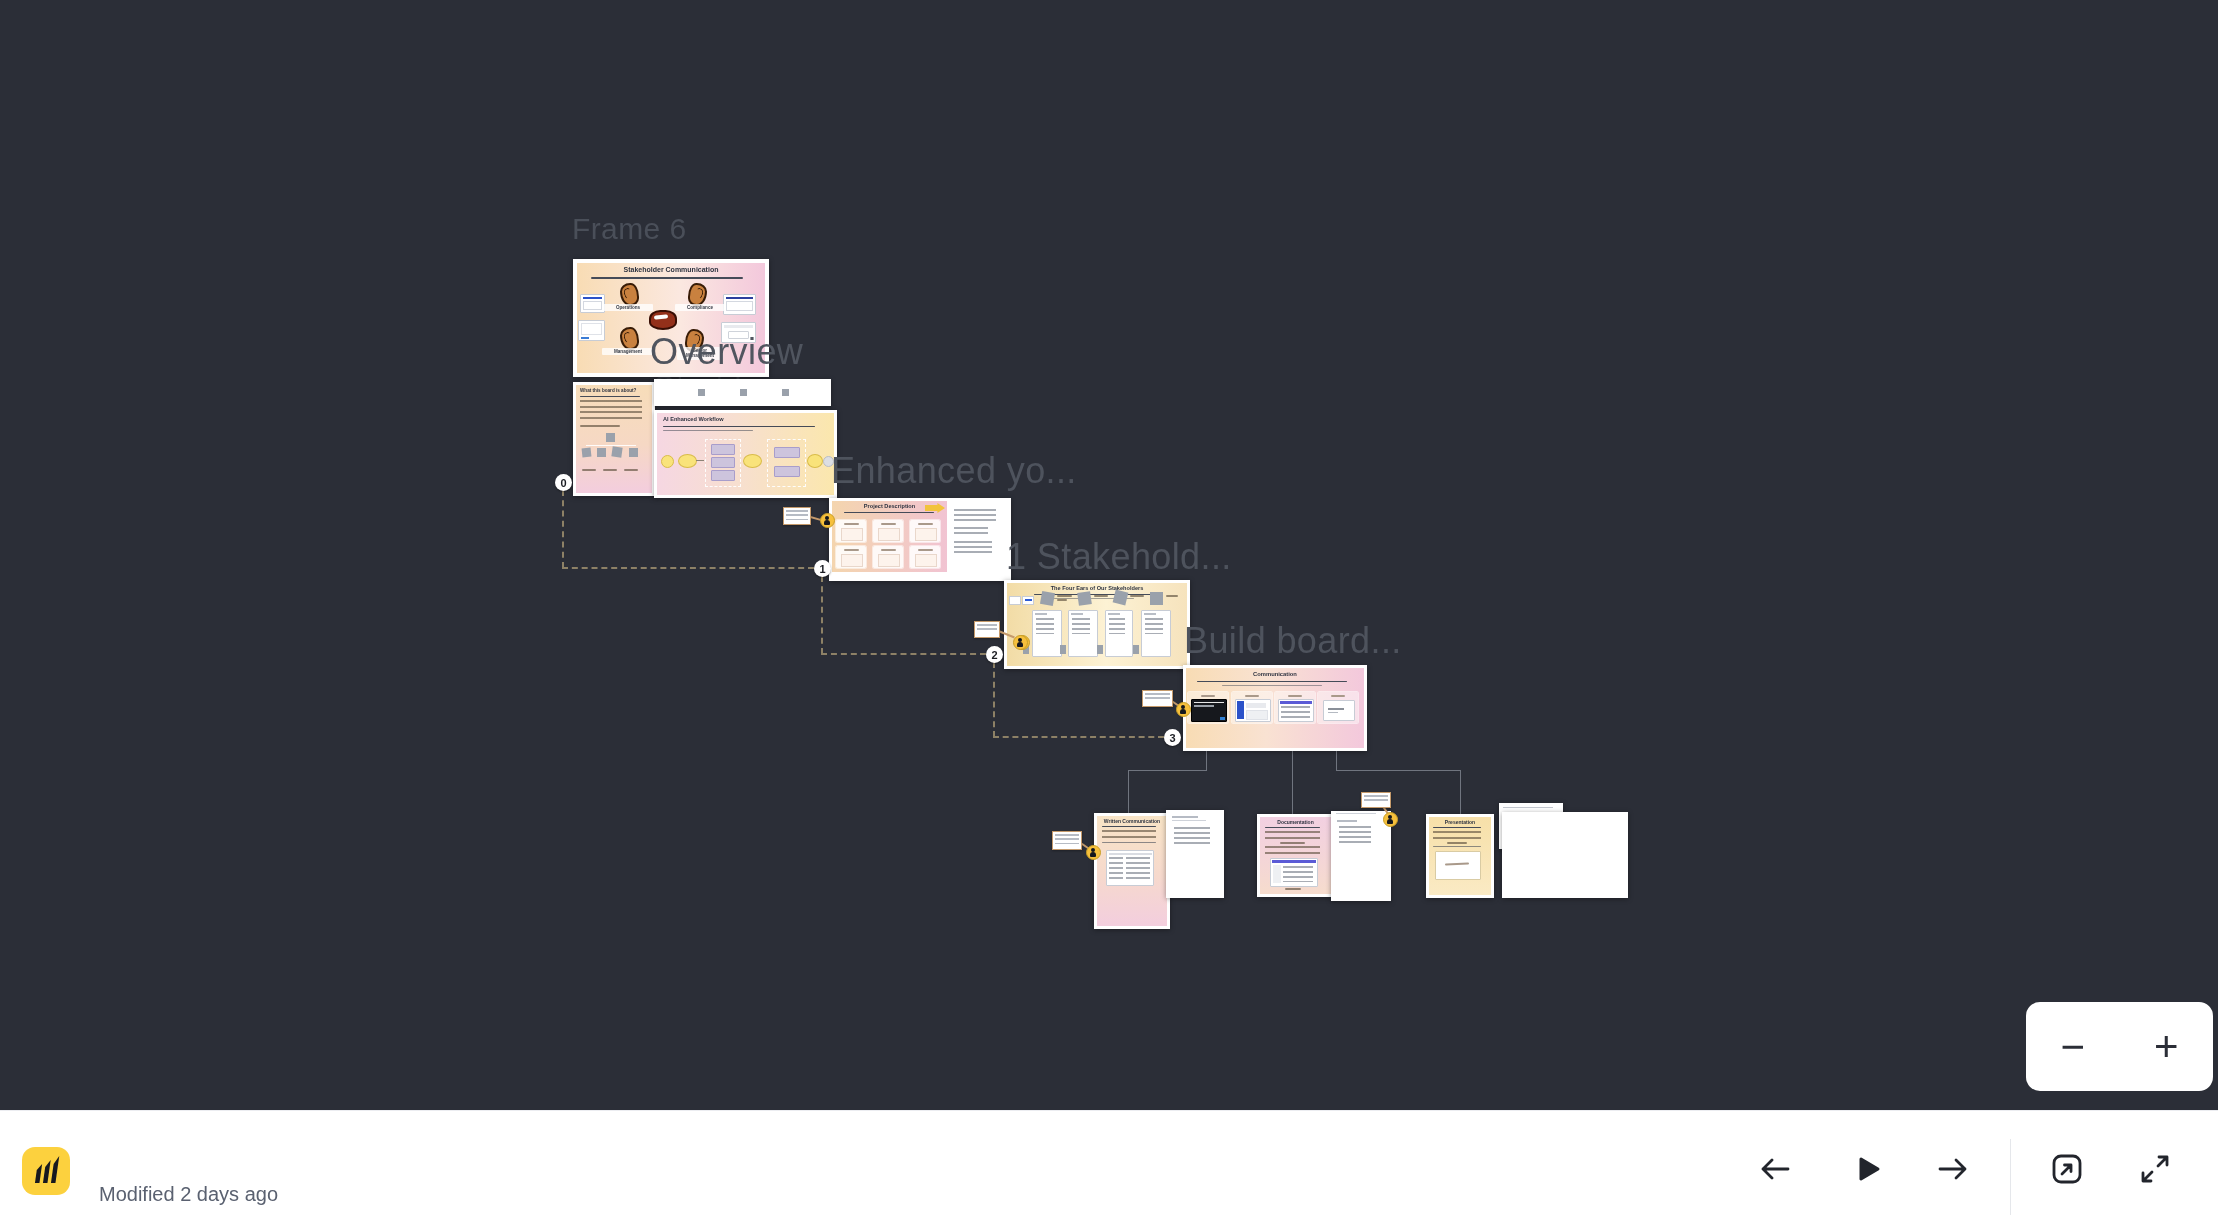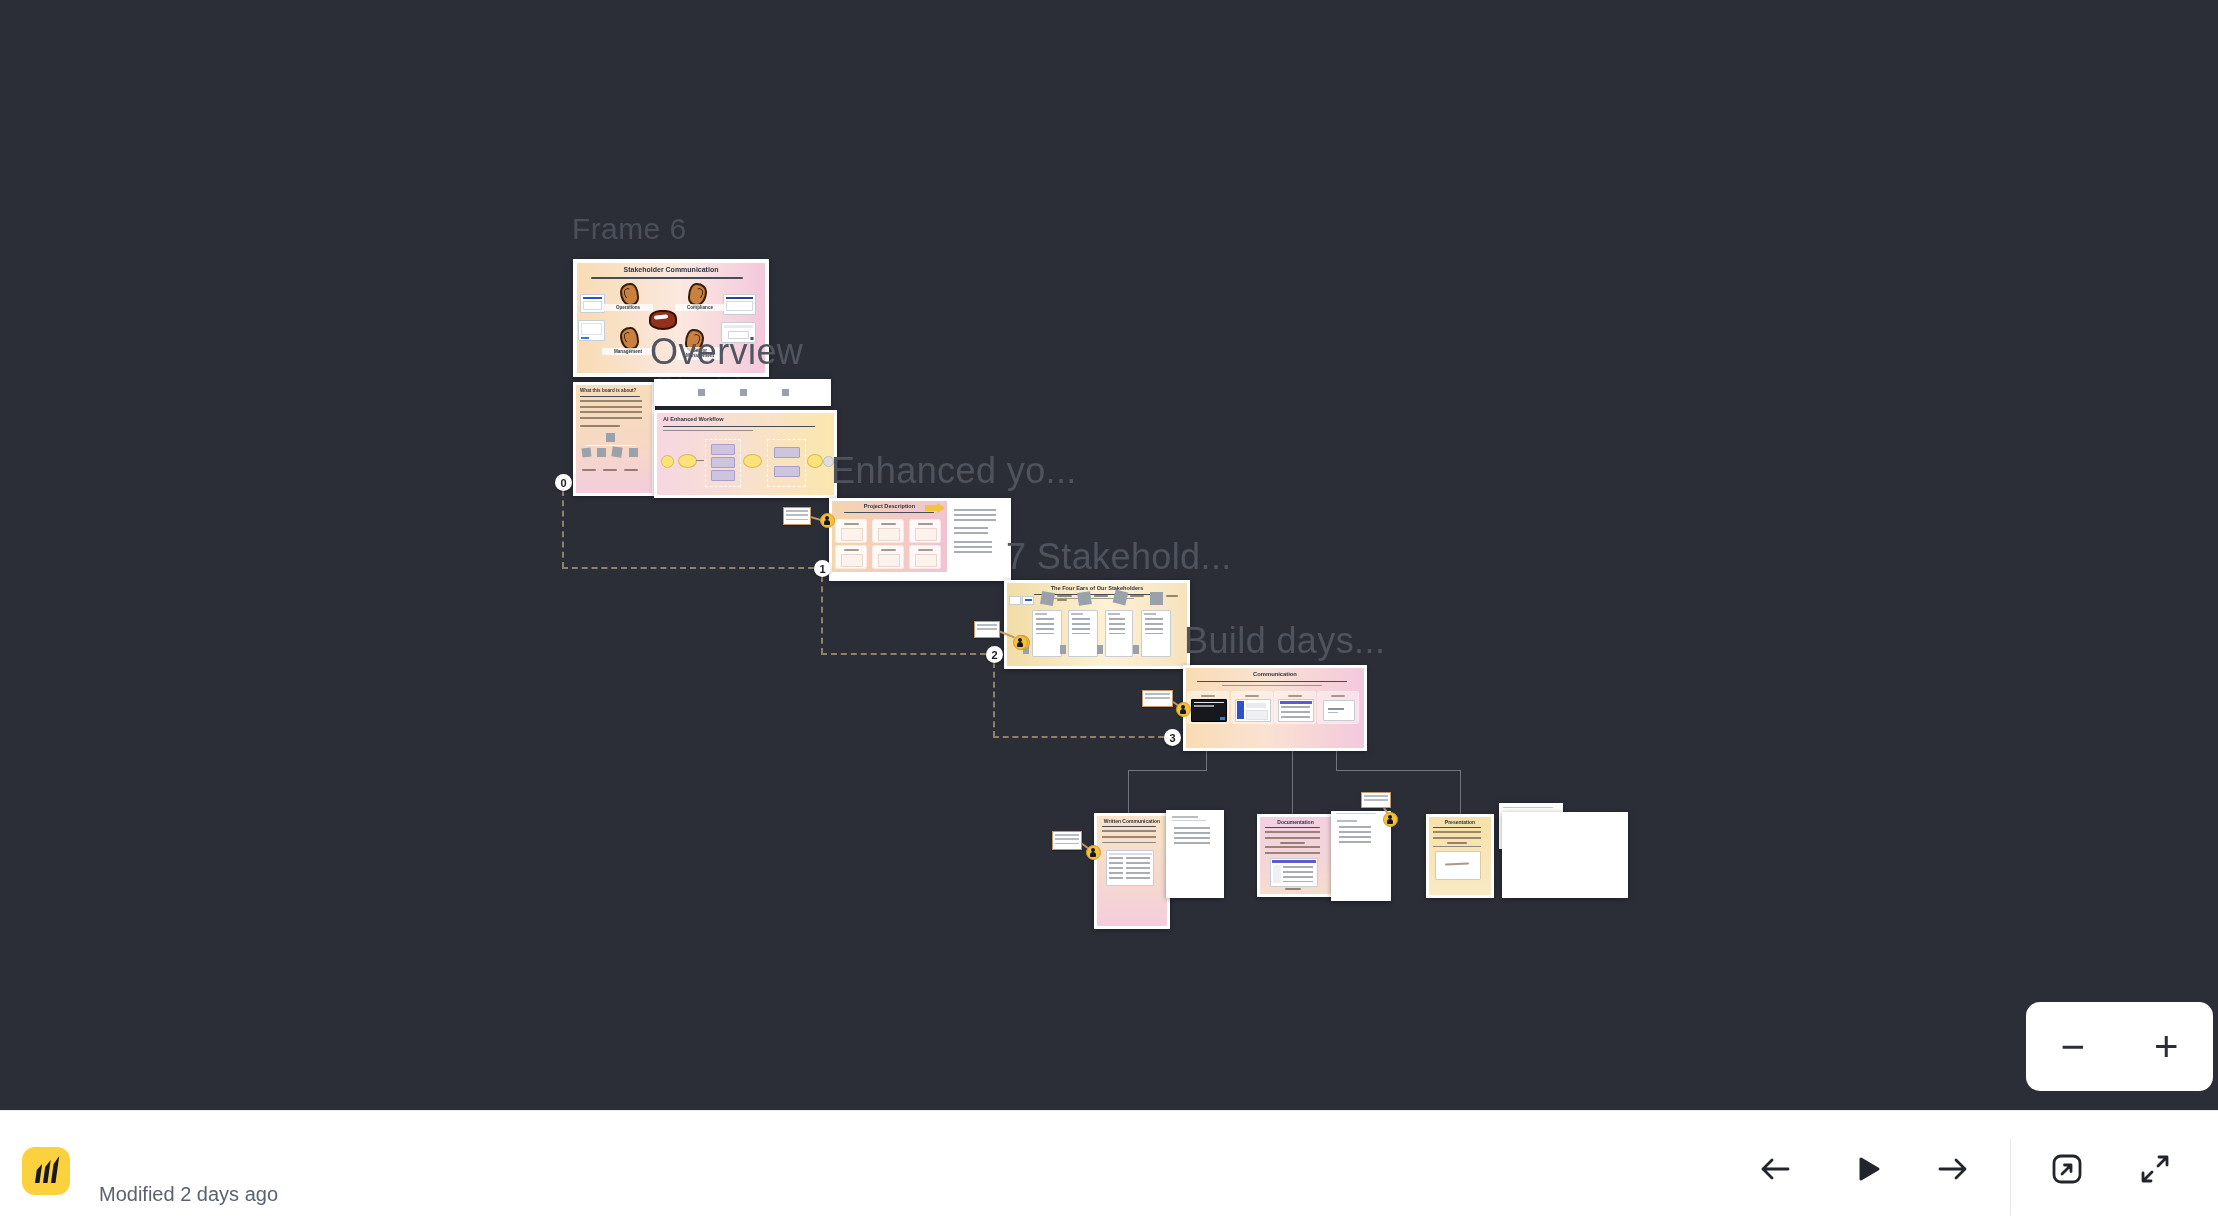--- a/index.html
+++ b/index.html
@@ -58,22 +58,22 @@
 </head>
 <body>
 
 <div id="app">
   <div id="canvas">
 
     <div class="flabel" style="left:572px;top:212px;font-size:30px;color:#4a4f59;">Frame 6</div>
     <div class="flabel" style="left:650px;top:331px;font-size:36px;color:#50555f;">Overview</div>
     <div class="flabel" style="left:653px;top:369px;font-size:33px;color:#3d424c;z-index:8;">Start here</div>
     <div class="flabel" style="left:831px;top:450px;font-size:36px;color:#4e535d;">Enhanced yo...</div>
-    <div class="flabel" style="left:1006px;top:536px;font-size:36px;color:#4e535d;">7 Stakehold...</div>
-    <div class="flabel" style="left:1184px;top:620px;font-size:36px;color:#4e535d;">Build days...</div>
+    <div class="flabel" style="left:1006px;top:536px;font-size:36px;color:#4e535d;">1 Stakehold...</div>
+    <div class="flabel" style="left:1184px;top:620px;font-size:36px;color:#4e535d;">Build board...</div>
 
     <div class="dashv" style="left:562px;top:490px;height:78px;"></div>
     <div class="dashh" style="left:562px;top:567px;width:252px;"></div>
     <div class="dashv" style="left:821px;top:576px;height:78px;"></div>
     <div class="dashh" style="left:821px;top:653px;width:165px;"></div>
     <div class="dashv" style="left:993px;top:662px;height:75px;"></div>
     <div class="dashh" style="left:993px;top:736px;width:171px;"></div>
 
     <div class="connv" style="left:1206px;top:744px;height:27px;"></div>
     <div class="connh" style="left:1128px;top:770px;width:79px;"></div>

